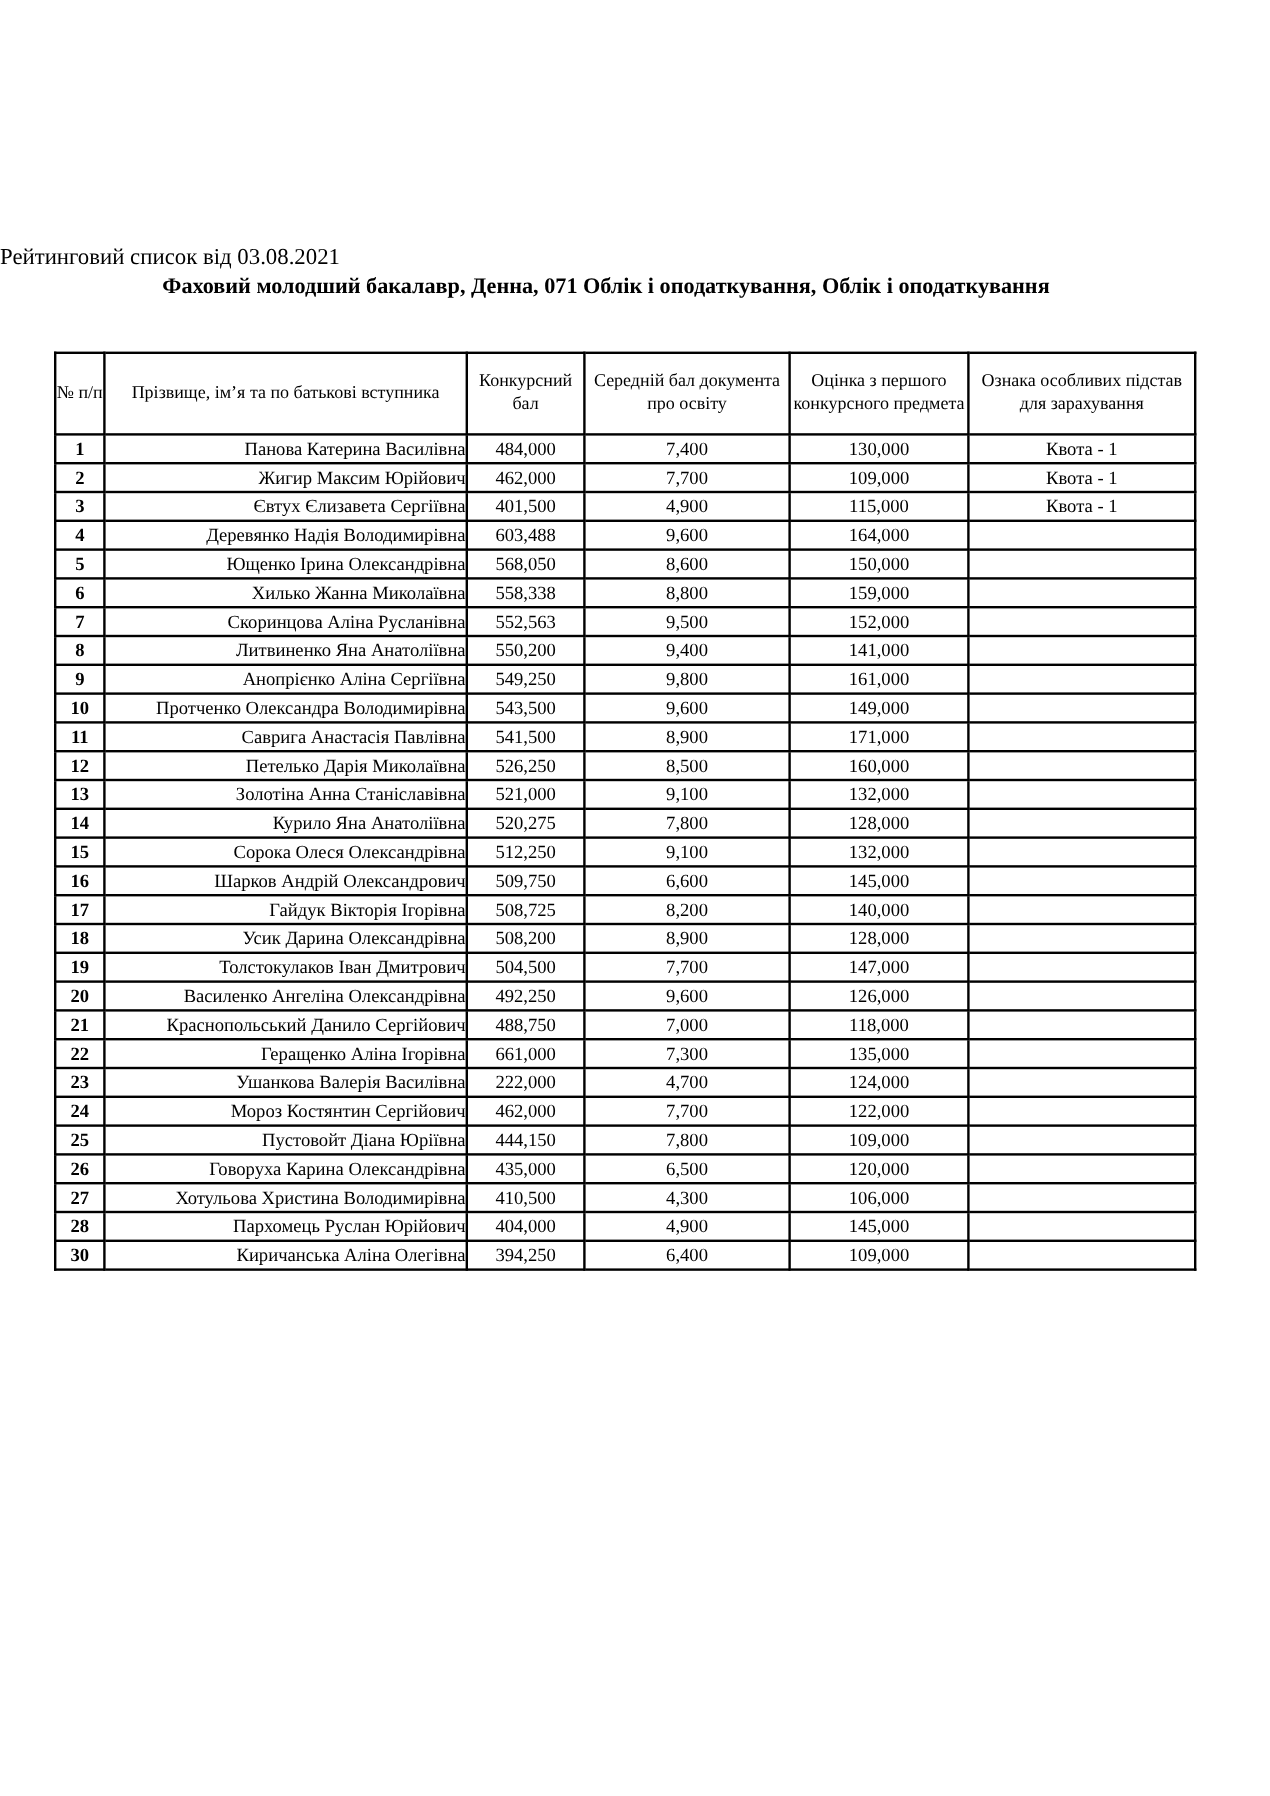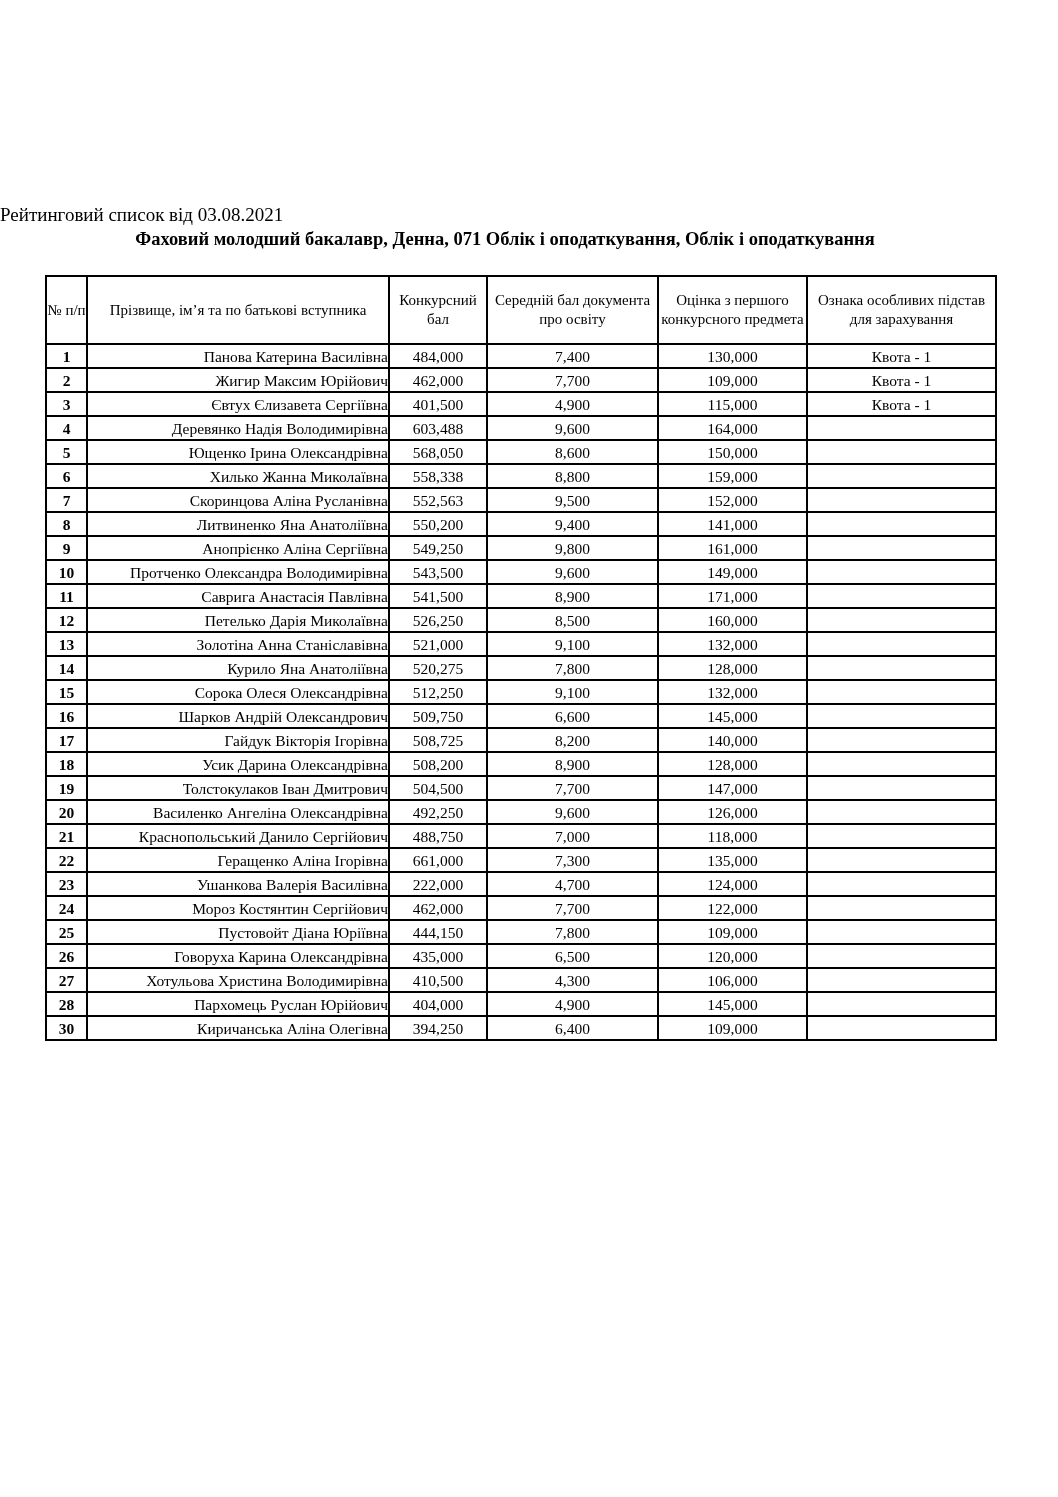--- a/index.html
+++ b/index.html
@@ -1,19 +1,19 @@
 <!DOCTYPE html>
 <html><head>
   <meta charset="utf-8">
   <style>
     html, body { margin: 0; padding: 0; background: #ffffff; }
     body { width: 1058px; height: 1497px; position: relative; font-family: "Liberation Serif", "DejaVu Serif", serif; color: #000; }
     .title1 { position: absolute; top: 204px; left: 0; width: 1058px; text-align: left; font-size: 19px; }
     .title2 { position: absolute; top: 229px; left: 0; width: 986px; padding-left: 0; text-align: center; font-size: 18.5px; font-weight: bold; margin-left: 12px; }
-    table { position: absolute; top: 275px; left: 45px; width: 950px; border-collapse: collapse; table-layout: fixed; }
+    table { position: absolute; top: 293px; left: 45px; width: 950px; border-collapse: collapse; table-layout: fixed; }
     td, th { border: 2px solid #000; padding: 0; font-size: 15.5px; line-height: 17px; }
     th { font-weight: normal; text-align: center; vertical-align: middle; height: 66px; font-size: 15px; line-height: 19px; }
     tbody td { height: 22px; }
     td.num { text-align: center; font-weight: bold; }
     td.name { text-align: right; padding-left: 1px; white-space: nowrap; overflow: hidden; }
     td.c { text-align: center; }
   </style>
 </head>
 <body>
 

